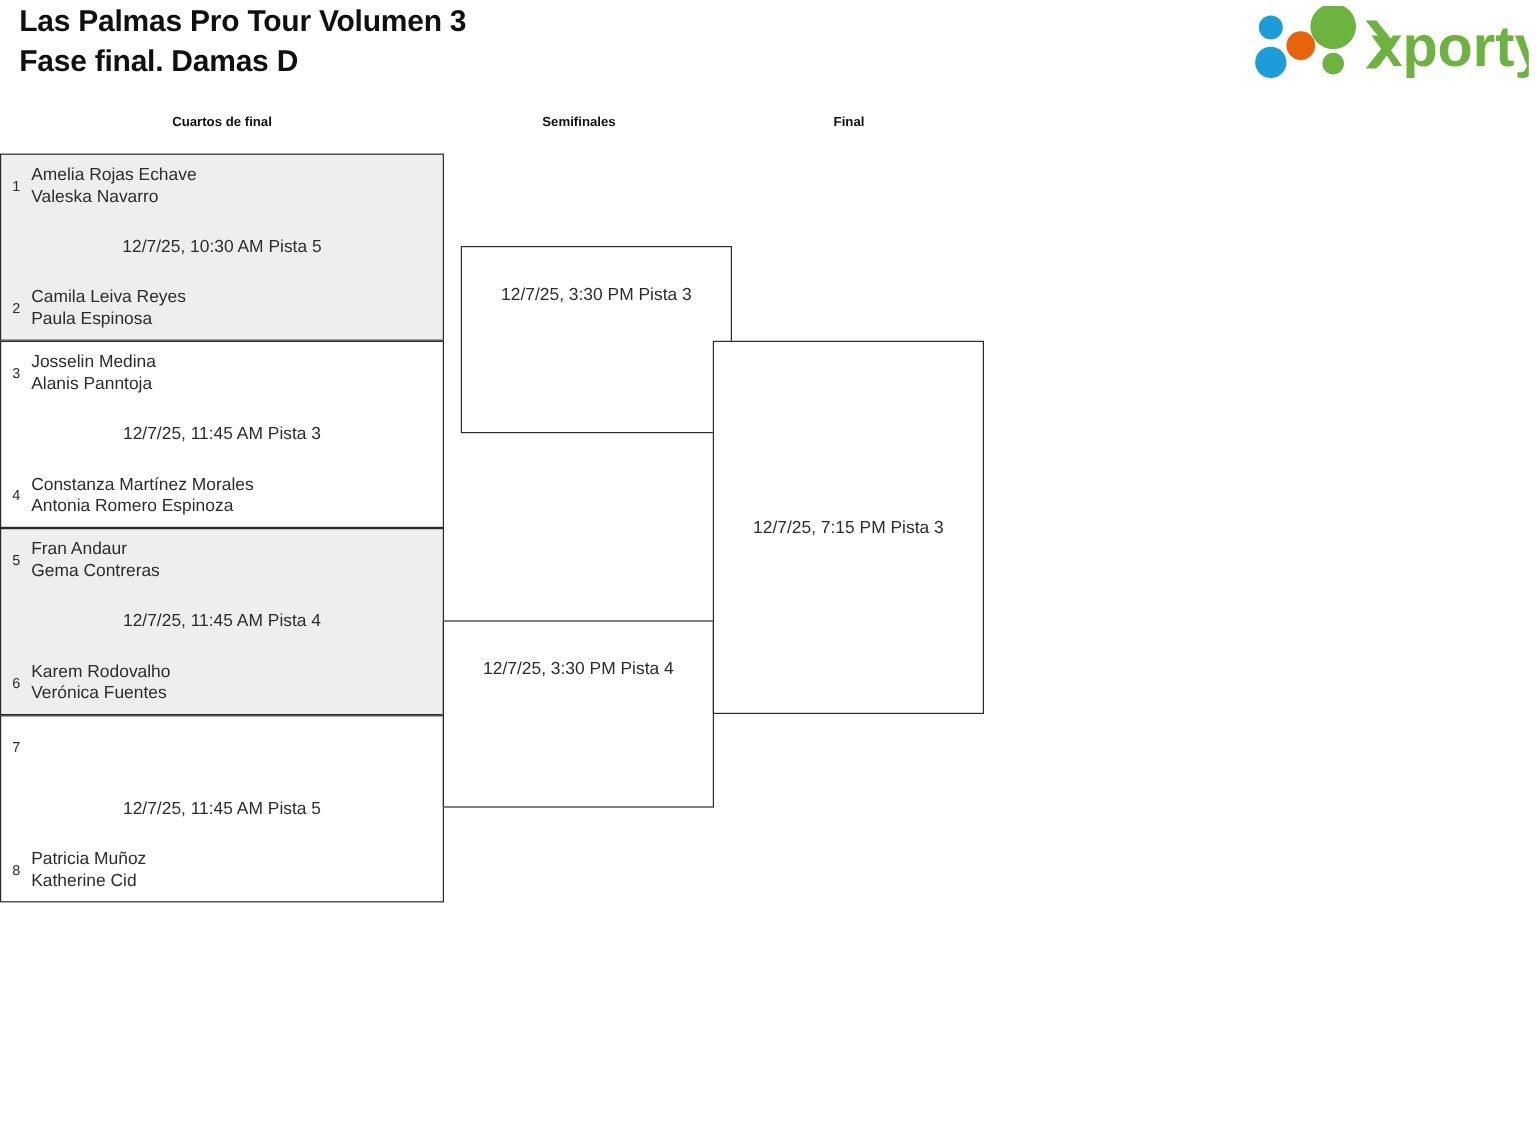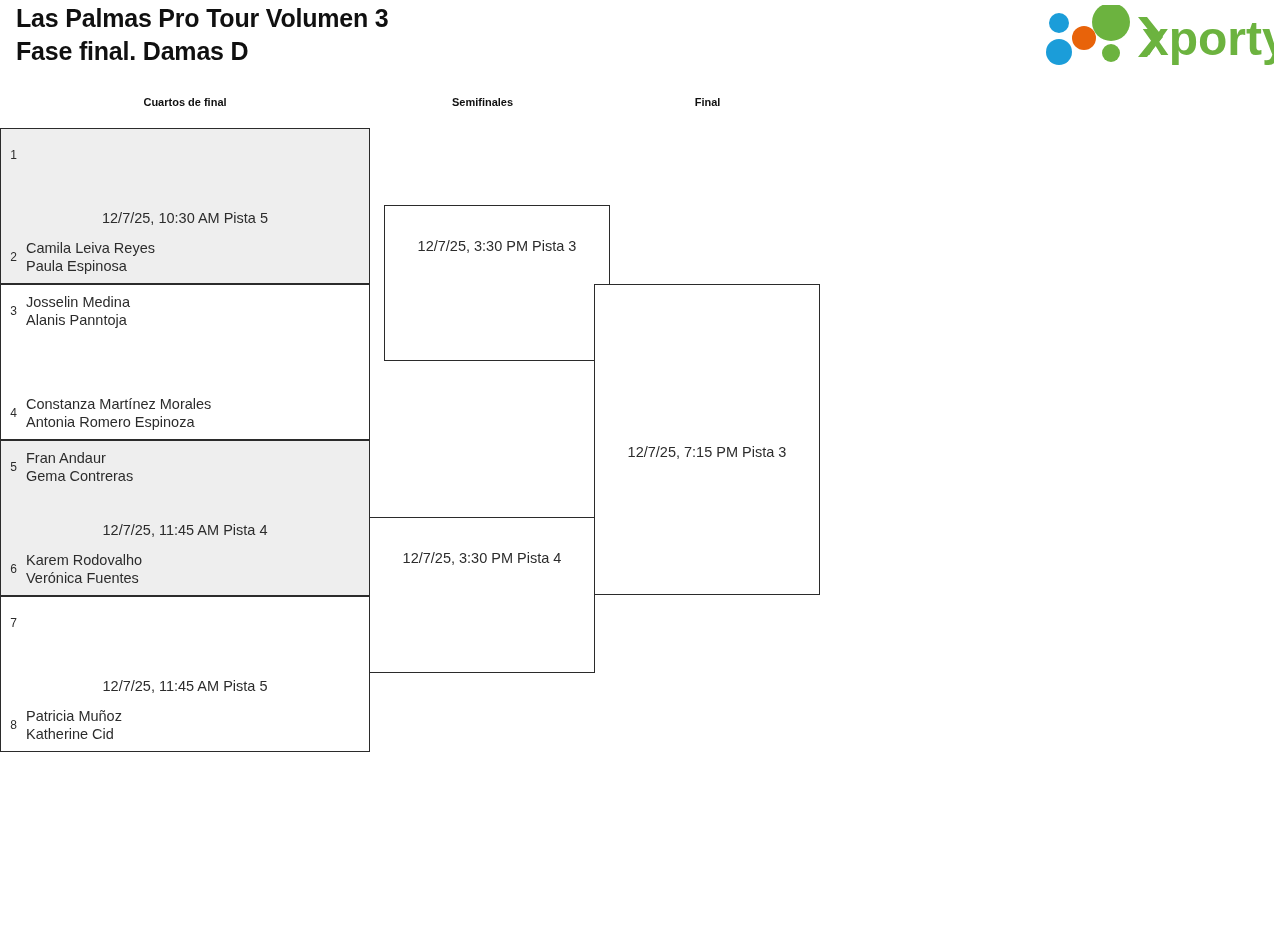--- a/index.html
+++ b/index.html
@@ -104,21 +104,21 @@
 
   .match-time {
     position: absolute;
     left: 0;
     width: 100%;
     text-align: center;
     font-size: 14.5px;
     color: #2c2c2c;
     white-space: nowrap;
   }
-  .match-time.mid      { top: 50%; transform: translateY(-50%); margin-top: 12px; }
+  .match-time.mid      { top: 50%; transform: translateY(-50%); }
   .match-time.upper    { top: 32px; }
 </style>
 </head>
 <body>
 
 <div id="header">
 
   <div id="page-title">Las Palmas Pro Tour Volumen 3
 Fase final. Damas D</div>
 
@@ -140,35 +140,38 @@
 
 <div class="round-header" id="round-header-0">Cuartos de final</div>
 <div class="round-header" id="round-header-1">Semifinales</div>
 <div class="round-header" id="round-header-2">Final</div>
 
 <div id="bracket">
 
   <div class="match shaded" style="left:0px; top:128px; width:370px; height:156px;">
     <div class="team top">
       <span class="seed">1</span>
+      <span class="players">Amelia Rojas Echave
+Valeska Navarro</span>
     </div>
     <div class="match-time mid">12/7/25, 10:30 AM Pista 5</div>
     <div class="team bottom">
       <span class="seed">2</span>
       <span class="players">Camila Leiva Reyes
 Paula Espinosa</span>
     </div>
   </div>
 
   <div class="match" style="left:0px; top:284px; width:370px; height:156px;">
     <div class="team top">
       <span class="seed">3</span>
       <span class="players">Josselin Medina
 Alanis Panntoja</span>
     </div>
+    <div class="match-time mid">12/7/25, 11:45 AM Pista 3</div>
     <div class="team bottom">
       <span class="seed">4</span>
       <span class="players">Constanza Martínez Morales
 Antonia Romero Espinoza</span>
     </div>
   </div>
 
   <div class="match shaded" style="left:0px; top:440px; width:370px; height:156px;">
     <div class="team top">
       <span class="seed">5</span>

